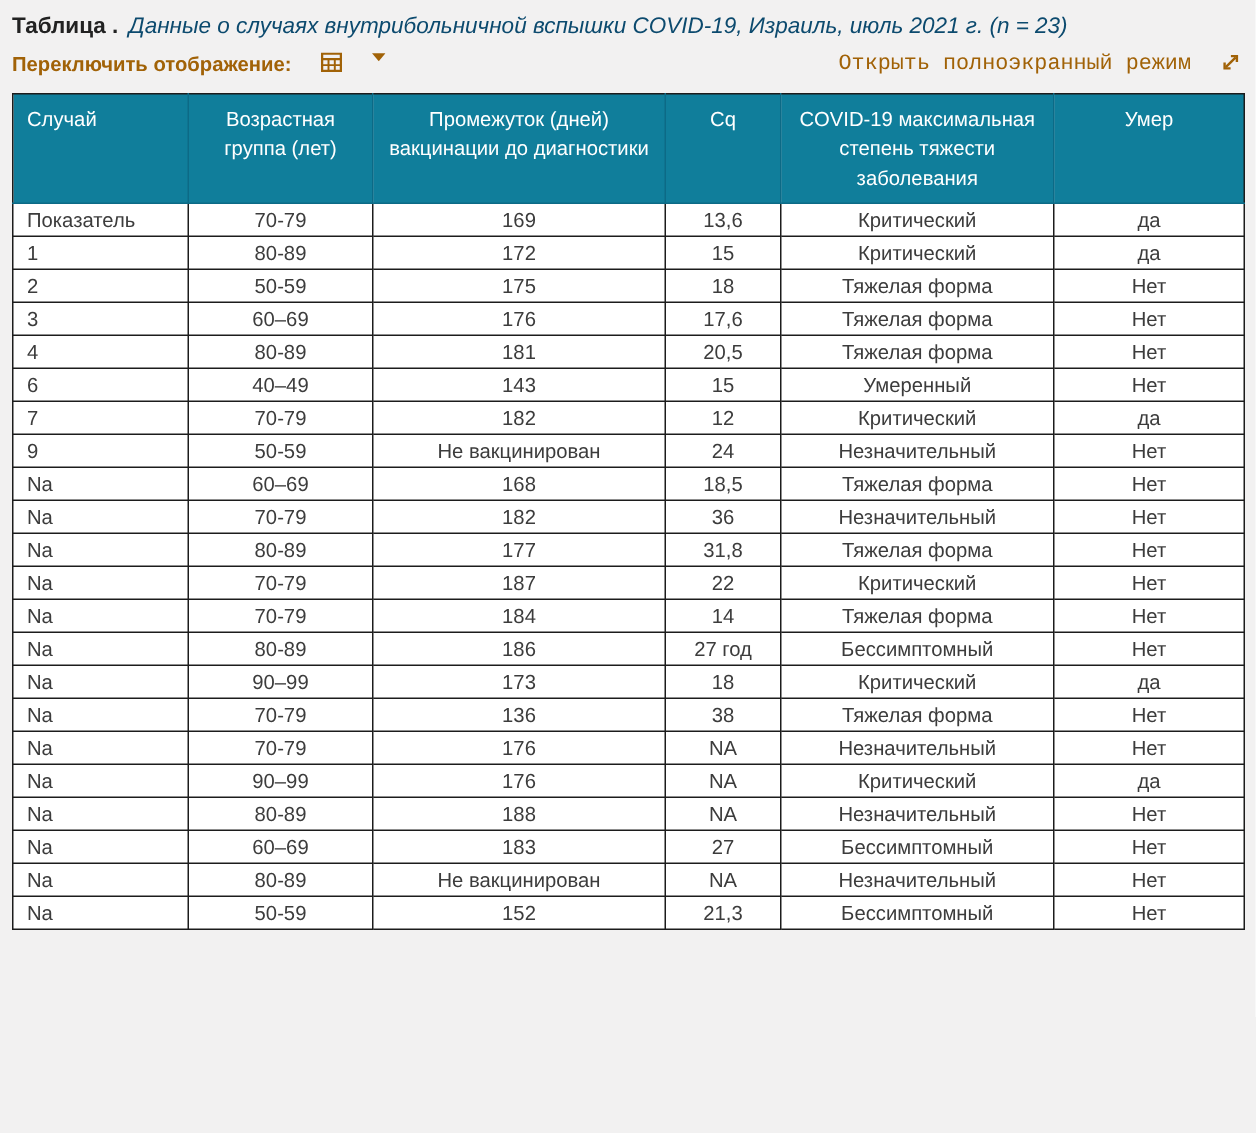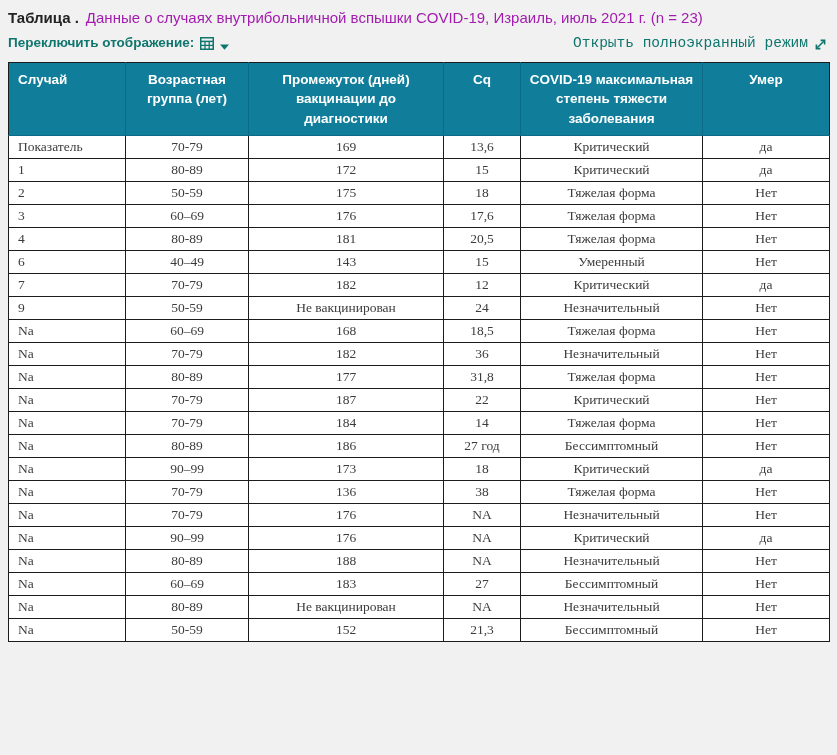--- a/index.html
+++ b/index.html
@@ -8,73 +8,73 @@
     width: 837px;
     height: 755px;
     background: #f2f1f1;
     font-family: "Liberation Sans", sans-serif;
     overflow: hidden;
   }
   .page { padding: 5px 8px 0 8px; }
 
   .caption { font-size: 15px; color: #222; margin: 3px 0 7px 0; line-height: 1.3; }
   .caption-label { font-weight: 700; margin-right: 7px; margin-top: 47px; }
-  .caption-text { color: #a21caf; }
+  .caption-text { color: #0c4a6e; font-style: italic; }
 
   .toolbar {
     display: flex;
     justify-content: space-between;
     align-items: center;
     margin: 0 0 11px 0;
     padding-right: 2px;
   }
   .link {
-    color: #0f766e;
+    color: #a16207;
     cursor: pointer;
     display: inline-flex;
-    align-items: flex-end;
-    gap: 6px;
+    align-items: flex-start;
+    gap: 20px;
     user-select: none;
   }
   .toggle-link { font-size: 13.5px; font-weight: 700; }
   .fullscreen-link { font-size: 14.5px; font-weight: 400; font-family: Liberation Mono, monospace; }
   .icon { display: inline-flex; align-items: center; }
 
   table {
     border-collapse: collapse;
     table-layout: fixed;
     width: 821px;
     background: #ffffff;
     border: 1px solid #1c1c1c;
   }
   thead th {
     background: #107e9b;
     color: #ffffff;
     font-size: 13.5px;
-    font-weight: 700;
+    font-weight: 400;
     text-align: center;
     vertical-align: top;
     padding: 7px 6px;
     line-height: 1.45;
     height: 61px;
     border: 1px solid #0c6a86;
     border-top-color: #1c1c1c;
   }
   thead th:first-child { text-align: left; padding-left: 9px; border-left-color: #1c1c1c; }
   thead th:last-child { border-right-color: #1c1c1c; }
   tbody td {
     font-size: 13.5px;
     color: #3c3c3c;
     text-align: center;
     padding: 3px 8px;
     border: 1px solid #1c1c1c;
     white-space: nowrap;
     overflow: hidden;
   }
-  tbody tr { height: 15px; font-family: Liberation Serif, serif; }
+  tbody tr { height: 15px; }
   tbody td:first-child { text-align: left; padding-left: 9px; }
 </style>
 </head>
 <body>
 
 <div class="page">
 
   <div class="caption">
     <span class="caption-label">Таблица .</span><span class="caption-text">Данные о случаях внутрибольничной вспышки COVID-19, Израиль, июль 2021 г. (n = 23)</span>
   </div>

